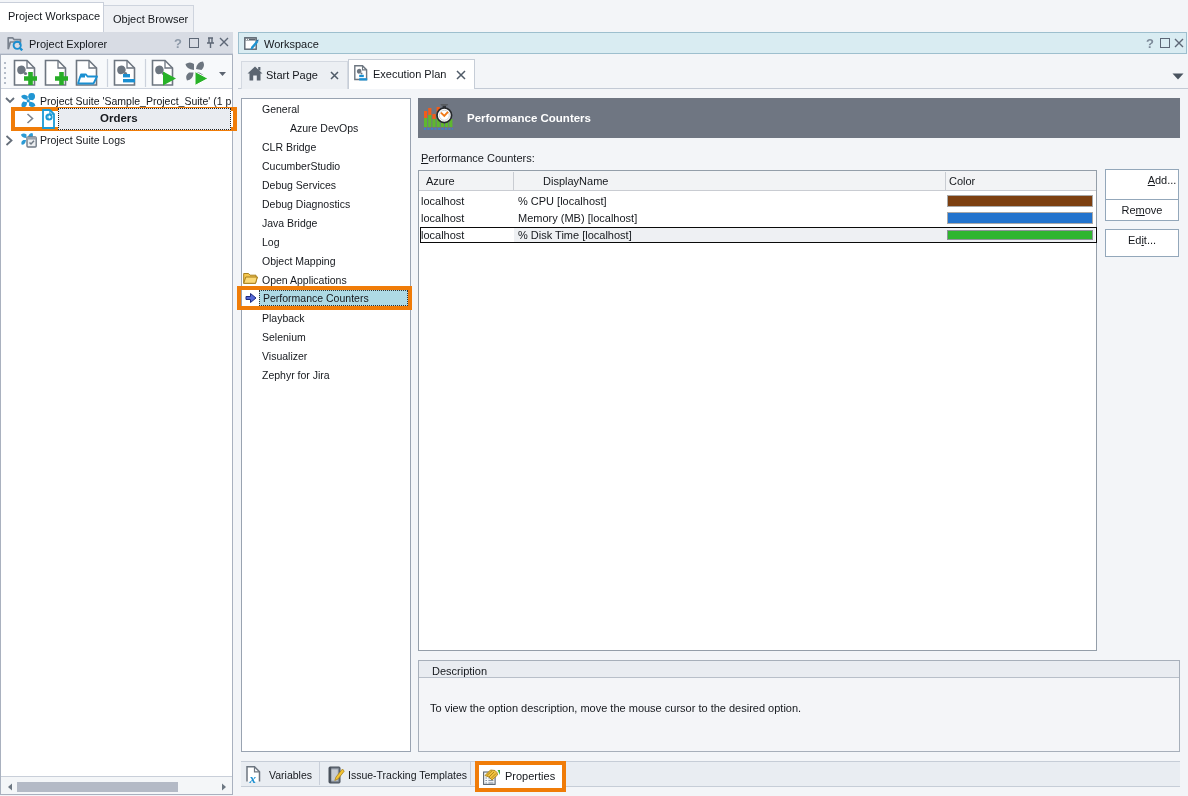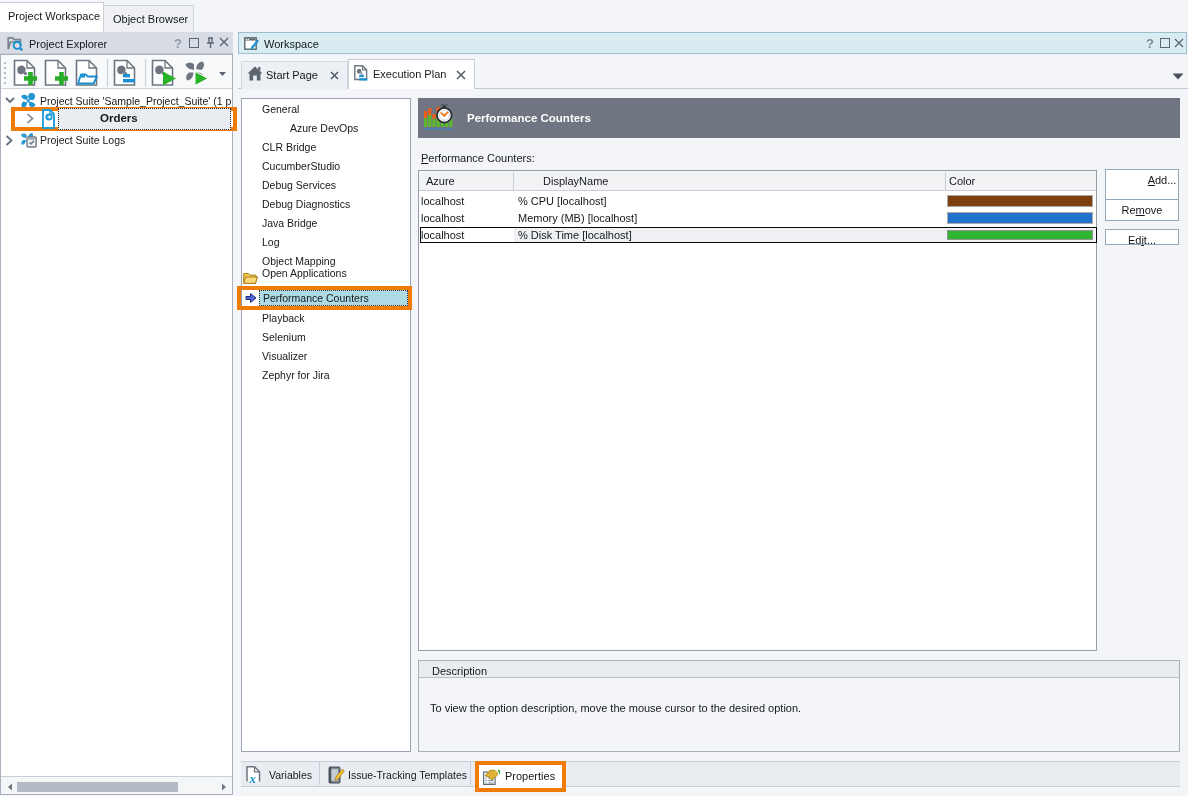--- a/index.html
+++ b/index.html
@@ -252,21 +252,21 @@
 <div id="optlist" class="abs" style="left:241px;top:98px;width:170px;height:654px;font-size:10.5px;">
 <div class="abs txt" style="left:21px;top:2px;height:19px;line-height:19px;">General</div>
 <div class="abs txt" style="left:21px;top:21px;height:19px;line-height:19px;margin-left:28px;">Azure DevOps</div>
 <div class="abs txt" style="left:21px;top:40px;height:19px;line-height:19px;">CLR Bridge</div>
 <div class="abs txt" style="left:21px;top:59px;height:19px;line-height:19px;">CucumberStudio</div>
 <div class="abs txt" style="left:21px;top:78px;height:19px;line-height:19px;">Debug Services</div>
 <div class="abs txt" style="left:21px;top:97px;height:19px;line-height:19px;">Debug Diagnostics</div>
 <div class="abs txt" style="left:21px;top:116px;height:19px;line-height:19px;">Java Bridge</div>
 <div class="abs txt" style="left:21px;top:135px;height:19px;line-height:19px;">Log</div>
 <div class="abs txt" style="left:21px;top:154px;height:19px;line-height:19px;">Object Mapping</div>
-<div class="abs txt" style="left:21px;top:166px;height:19px;line-height:19px;">Open Applications</div>
+<div class="abs txt" style="left:21px;top:173px;height:19px;line-height:19px;">Open Applications</div>
 <div class="abs" style="left:2px;top:174px;">
 <svg width="15" height="12" viewBox="0 0 15 12">
   <path d="M0.7 11.3 V1.5 H5.5 L7 3.2 H13 V5 H14.3 L12.5 11.3 Z" fill="#f5c64e" stroke="#a8801e" stroke-width="1"></path>
   <path d="M0.7 11.3 L2.8 5 H14.3 L12.5 11.3 Z" fill="#fbd976" stroke="#a8801e" stroke-width="1"></path>
 </svg>
 </div>
 <div class="abs txt" style="left:21px;top:211px;height:19px;line-height:19px;">Playback</div>
 <div class="abs txt" style="left:21px;top:230px;height:19px;line-height:19px;">Selenium</div>
 <div class="abs txt" style="left:21px;top:249px;height:19px;line-height:19px;">Visualizer</div>
 <div class="abs txt" style="left:21px;top:268px;height:19px;line-height:19px;">Zephyr for Jira</div>
@@ -331,21 +331,21 @@
 <div class="abs" style="left:947px;top:212px;width:146px;height:12px;background:#2273cd;border:1px solid #a9a9a9;"></div>
 
 <div class="abs" style="left:419.5px;top:227px;width:677px;height:16px;background:#ffffff;border:1px solid #0a0a0a;"></div>
 <div class="abs" style="left:514px;top:228px;width:581px;height:14px;background:#eef0f3;"></div>
 <div class="abs txt" style="left:421px;top:229px;font-size:11px;">localhost</div>
 <div class="abs txt" style="left:518px;top:229px;font-size:11px;">% Disk Time [localhost]</div>
 <div class="abs" style="left:947px;top:230px;width:146px;height:10px;background:#2fb52f;border:1px solid #8f9499;"></div>
 
 <div class="abs" style="left:1105px;top:169px;width:74px;height:36px;background:#ffffff;border:1px solid #93a7ba;text-align:center;font-size:11px;line-height:20px;padding-left:40px;"><span style="text-decoration:underline;">A</span>dd...</div>
 <div class="abs" style="left:1105px;top:199px;width:74px;height:22px;background:#ffffff;border:1px solid #93a7ba;text-align:center;font-size:11px;line-height:20px;">Re<span style="text-decoration:underline;">m</span>ove</div>
-<div class="abs" style="left:1105px;top:229px;width:74px;height:16px;background:#ffffff;border:1px solid #93a7ba;text-align:center;font-size:11px;line-height:20px;">Ed<span style="text-decoration:underline;">i</span>t...</div>
+<div class="abs" style="left:1105px;top:229px;width:74px;height:28px;background:#ffffff;border:1px solid #93a7ba;text-align:center;font-size:11px;line-height:20px;">Ed<span style="text-decoration:underline;">i</span>t...</div>
 
 <div class="abs" style="left:418px;top:660px;width:762px;height:92px;background:#f4f5f8;border:1px solid #a7afba;"></div>
 <div class="abs" style="left:419px;top:661px;width:760px;height:17px;background:#e9ecf1;border-bottom:1px solid #b8bfc9;"></div>
 <div class="abs txt" style="left:432px;top:665px;font-size:11px;">Description</div>
 <div class="abs txt" style="left:430px;top:702px;font-size:11px;">To view the option description, move the mouse cursor to the desired option.</div>
 
 <div class="abs" style="left:241px;top:761px;width:939px;height:26px;background:#e9edf2;border-top:1px solid #c6cdd7;border-bottom:1px solid #c6cdd7;"></div>
 <div id="icon-vars" class="abs" style="left:246px;top:766px;">
 <svg width="17" height="19" viewBox="0 0 17 19">
   <path d="M1 15.5 V0.8 H8.5 L13.5 5.8 V15.5" fill="#ffffff" stroke="#6d7680" stroke-width="1.5"></path>

